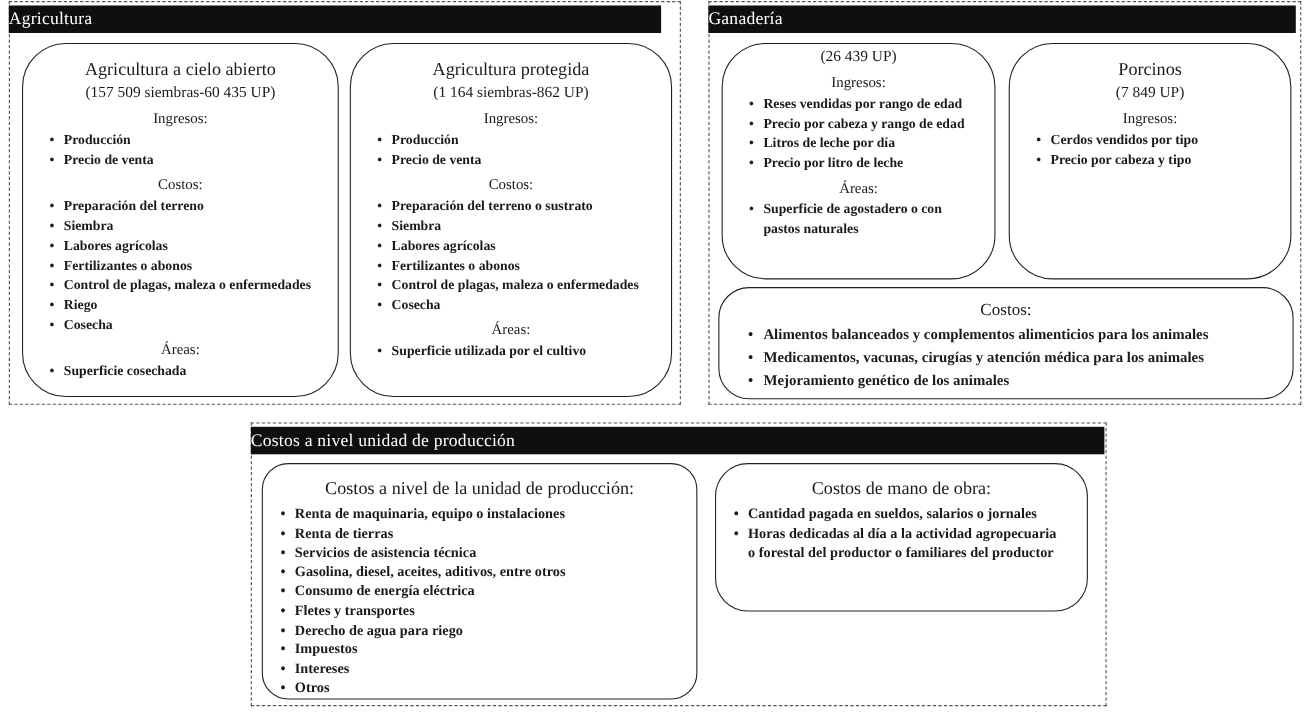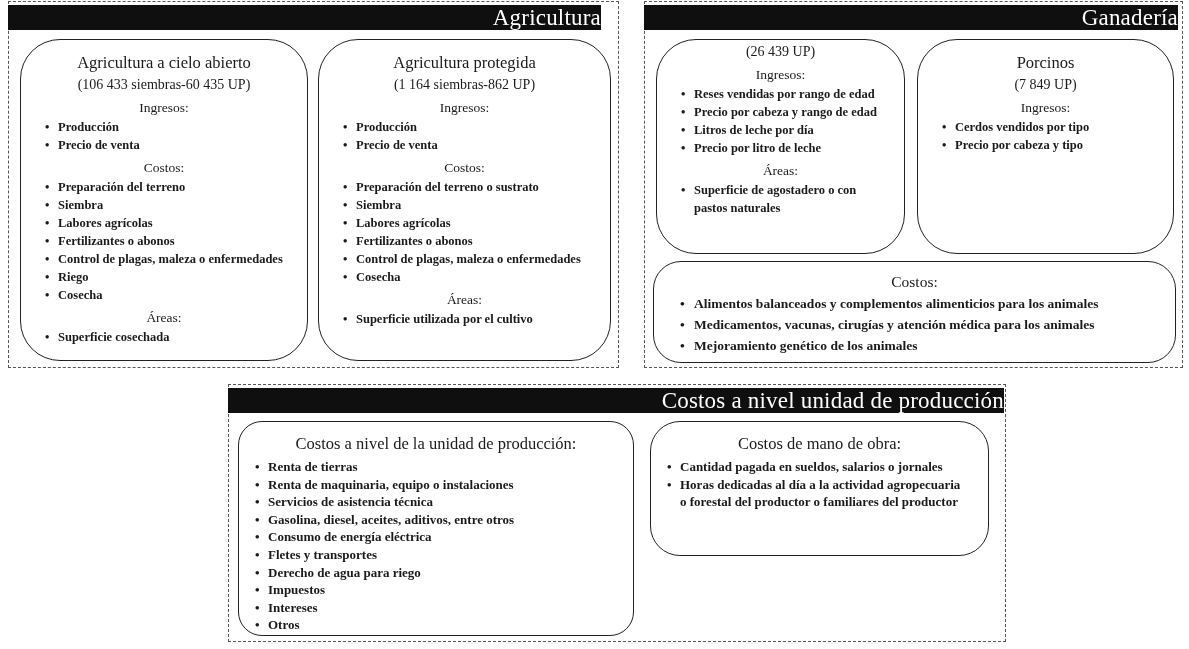--- a/index.html
+++ b/index.html
@@ -12,21 +12,21 @@
   }
   html,body{margin:0;padding:0;}
   body{
     width:1189px;height:649px;position:relative;overflow:hidden;
     background:var(--paper);color:var(--ink);
     font-family:"Liberation Serif","DejaVu Serif",serif;
   }
   .section-header{
     position:absolute;height:25px;line-height:25px;z-index:3;
     background:var(--bar-bg);color:var(--bar-fg);
-    text-align:right;font-size:23px;letter-spacing:.2px;
+    text-align:left;font-size:16px;letter-spacing:.2px;
   }
   .dashed-panel{
     position:absolute;border:1.5px dashed var(--dash);z-index:1;
     background:transparent;
   }
   .card{
     position:absolute;z-index:2;background:var(--paper);
     border:1.5px solid var(--solid);
   }
   .card-title{text-align:center;font-size:16.5px;line-height:20px;margin-top:13px;}
@@ -48,21 +48,21 @@
   .card-bottom ul.items li{font-size:13px;line-height:17.6px;}
 </style>
 </head>
 <body>
 
 <div class="dashed-panel" style="left:8px;top:1px;width:609px;height:365px"></div>
 <div class="section-header" style="left:8px;top:5px;width:593px">Agricultura</div>
 
 <div class="card" style="left:20px;top:39px;width:286px;height:320px;border-radius:40px">
   <div class="card-title">Agricultura a cielo abierto</div>
-  <div class="card-subtitle">(106 433 siembras-60 435 UP)</div>
+  <div class="card-subtitle">(157 509 siembras-60 435 UP)</div>
   <div class="group-heading">Ingresos:</div>
   <ul class="items">
       <li>Producción</li>
       <li>Precio de venta</li>
     </ul>
   <div class="group-heading">Costos:</div>
   <ul class="items">
       <li>Preparación del terreno</li>
       <li>Siembra</li>
       <li>Labores agrícolas</li>
@@ -137,22 +137,22 @@
       <li>Mejoramiento genético de los animales</li>
     </ul>
 </div>
 
 <div class="dashed-panel" style="left:228px;top:384px;width:776px;height:256px"></div>
 <div class="section-header" style="left:228px;top:388px;width:776px">Costos a nivel unidad de producción</div>
 
 <div class="card card-bottom" style="left:238px;top:421px;width:394px;height:213px;border-radius:24px">
   <div class="card-title">Costos a nivel de la unidad de producción:</div>
   <ul class="items">
+      <li>Renta de maquinaria, equipo o instalaciones</li>
       <li>Renta de tierras</li>
-      <li>Renta de maquinaria, equipo o instalaciones</li>
       <li>Servicios de asistencia técnica</li>
       <li>Gasolina, diesel, aceites, aditivos, entre otros</li>
       <li>Consumo de energía eléctrica</li>
       <li>Fletes y transportes</li>
       <li>Derecho de agua para riego</li>
       <li>Impuestos</li>
       <li>Intereses</li>
       <li>Otros</li>
     </ul>
 </div>

